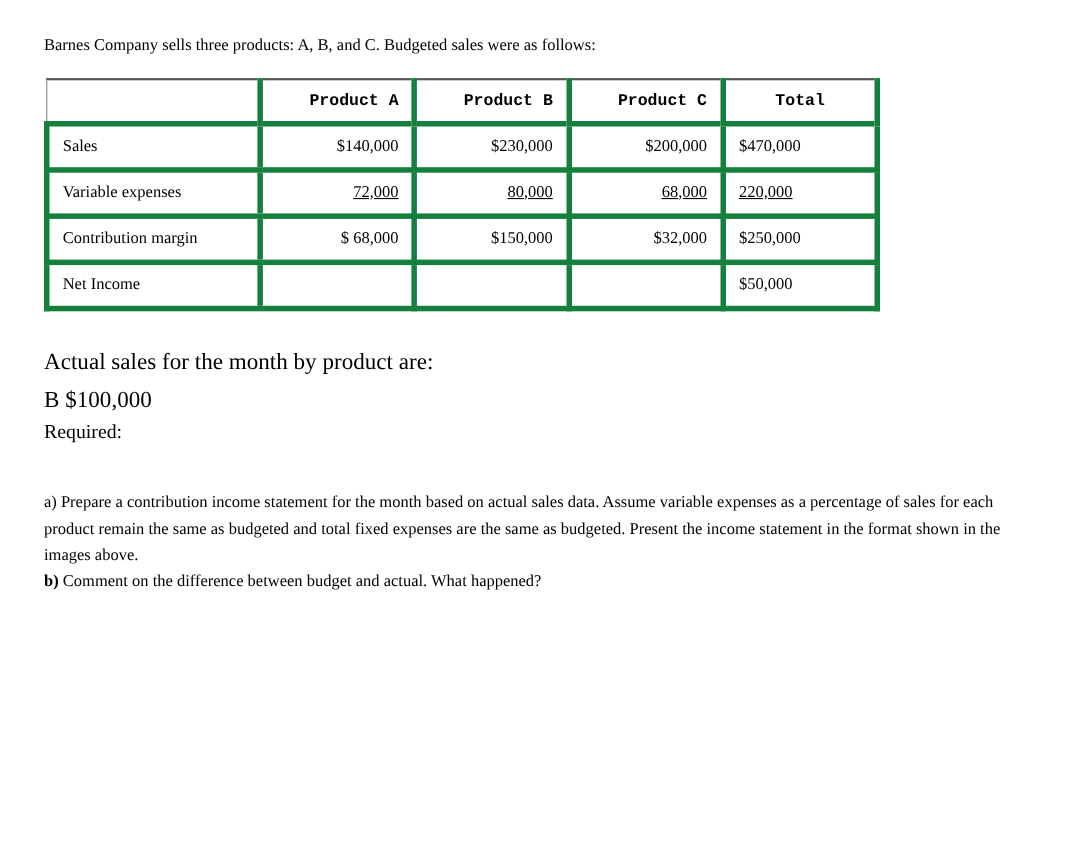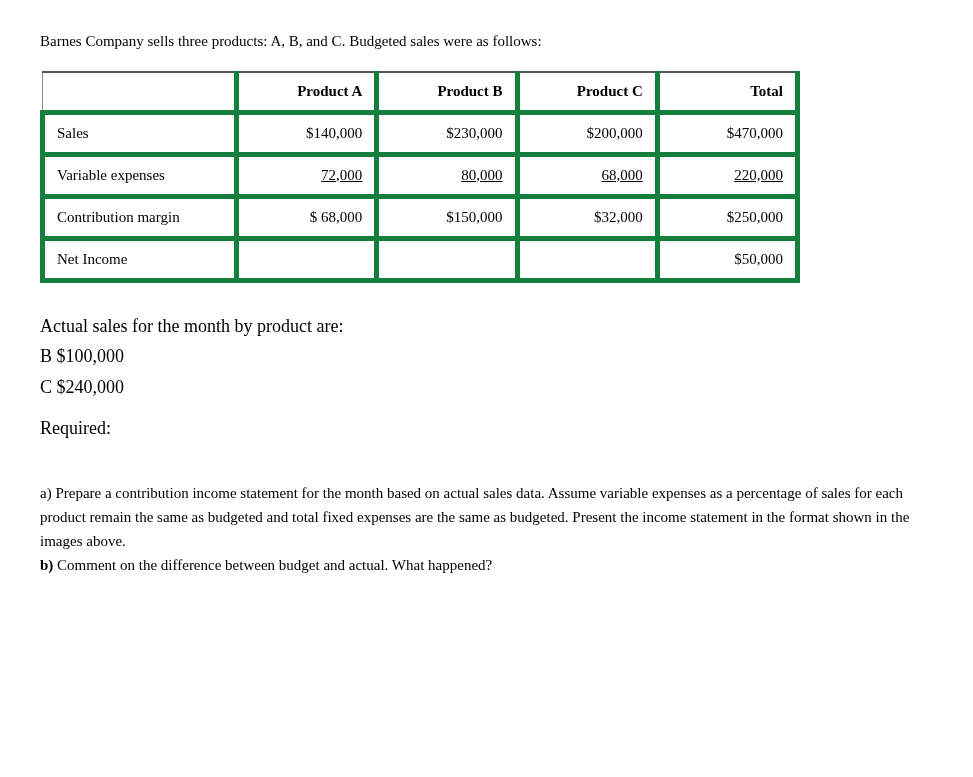--- a/index.html
+++ b/index.html
@@ -26,43 +26,42 @@
       padding: 10px 12px;
       font-size: 15px;
       font-weight: normal;
       font-family: Georgia, 'Times New Roman', serif;
     }
     table thead tr th {
       text-align: center;
       font-weight: bold;
       border-top: 2px solid #555;
       border-bottom: 1px solid #888;
+      font-family: Liberation Mono, monospace;
     }
     .col-label {
       width: 180px;
       text-align: left;
       border-right: 1px solid #888;
     }
     .col-a, .col-b, .col-c {
       width: 130px;
       text-align: right;
     }
     .col-total {
       width: 130px;
-      text-align: right;
     }
     .underline {
       text-decoration: underline;
     }
     thead th.col-label {
       border-left: 1px solid #888;
     }
     .actual-section {
-      margin-bottom: 16px;
-      font-size: 18px;
+      font-size: 21px;
       line-height: 1.7;
     }
     .required-section {
       margin-bottom: 12px;
       font-size: 15px;
     }
     .required-label {
       font-weight: normal;
       font-size: 18px;
     }
@@ -119,21 +118,20 @@
         <td class="col-b"></td>
         <td class="col-c"></td>
         <td class="col-total">$50,000</td>
       </tr>
     </tbody>
 </table>
 
 <div class="actual-section">
   <p>Actual sales for the month by product are:</p>
   <p>B $100,000</p>
-  <p>C $240,000</p>
 </div>
 
 <div class="required-section">
   <span class="required-label">Required:</span>
 </div>
 
 <div class="question-section">
   <p>a) Prepare a contribution income statement for the month based on actual sales data. Assume variable expenses as a percentage of sales for each product remain the same as budgeted and total fixed expenses are the same as budgeted. Present the income statement in the format shown in the images above.</p>
   <p>
     <span class="question-b">b)</span><span> Comment on the difference between budget and actual.  What happened?</span>

